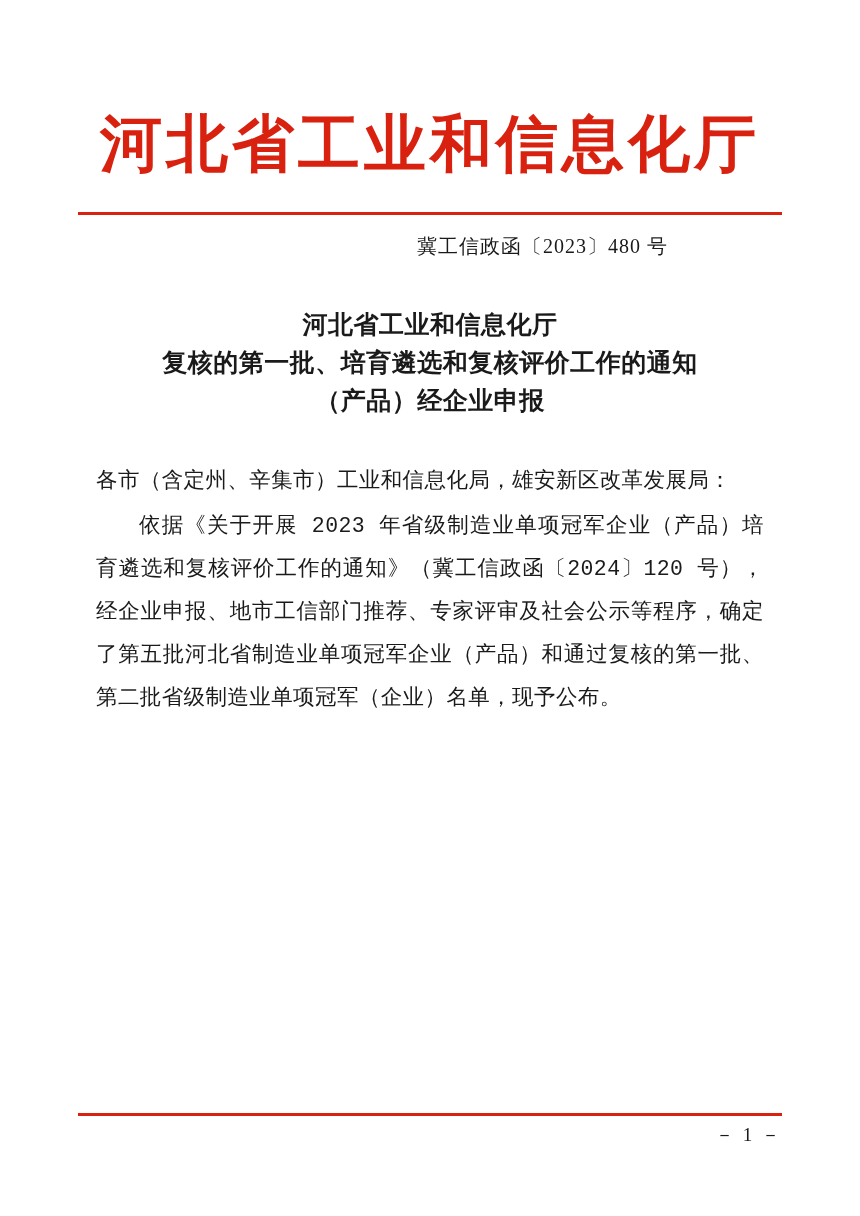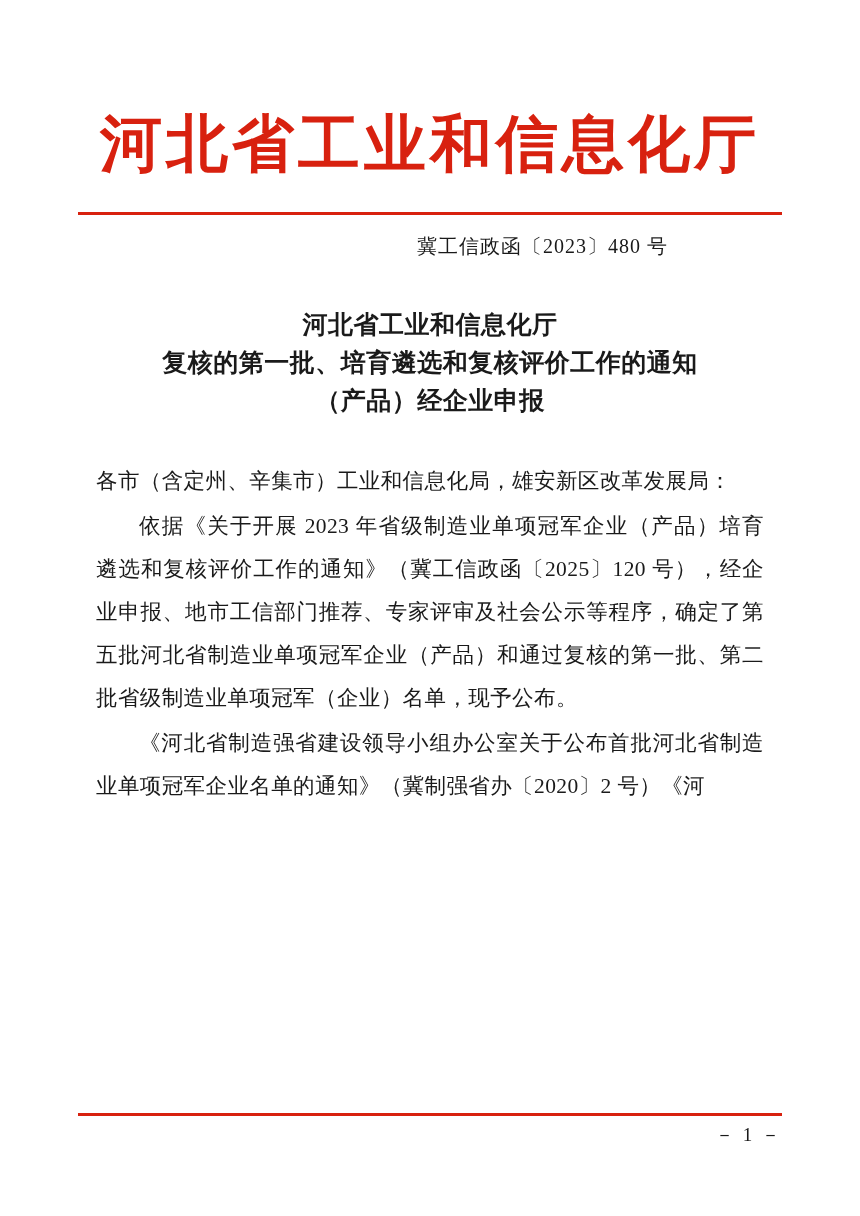--- a/index.html
+++ b/index.html
@@ -84,20 +84,21 @@
   
   .body-block {
     margin-top: 40px;
     font-size: 21.5px;
     line-height: 2.0;
     letter-spacing: 0.4px;
     text-align: justify;
   }
   .para {
     margin: 0 0 2px 0;
+    font-family: Liberation Mono, monospace;
   }
   .indent {
     text-indent: 2em;
   }
 
   
   .footer {
     position: absolute;
     left: 78px;
     right: 78px;
@@ -124,22 +125,21 @@
   </div>
 
   <div class="title-block">
     <span class="title-line">河北省工业和信息化厅</span>
     <span class="title-line">复核的第一批、培育遴选和复核评价工作的通知</span>
     <span class="title-line">（产品）经企业申报</span>
   </div>
 
   <div class="body-block">
     <p class="para">各市（含定州、辛集市）工业和信息化局，雄安新区改革发展局：</p>
-    <p class="para indent">依据《关于开展 2023 年省级制造业单项冠军企业（产品）培育遴选和复核评价工作的通知》（冀工信政函〔2025〕120 号），经企业申报、地市工信部门推荐、专家评审及社会公示等程序，确定了第五批河北省制造业单项冠军企业（产品）和通过复核的第一批、第二批省级制造业单项冠军（企业）名单，现予公布。</p>
-    <p class="para indent">《河北省制造强省建设领导小组办公室关于公布首批河北省制造业单项冠军企业名单的通知》（冀制强省办〔2020〕2 号）《河</p>
+    <p class="para indent">依据《关于开展 2023 年省级制造业单项冠军企业（产品）培育遴选和复核评价工作的通知》（冀工信政函〔2024〕120 号），经企业申报、地市工信部门推荐、专家评审及社会公示等程序，确定了第五批河北省制造业单项冠军企业（产品）和通过复核的第一批、第二批省级制造业单项冠军（企业）名单，现予公布。</p>
   </div>
 
   <div class="rule-bottom"></div>
 
   <div class="footer">
     <span>－ 1 －</span>
   </div>
 
 </div>
 

